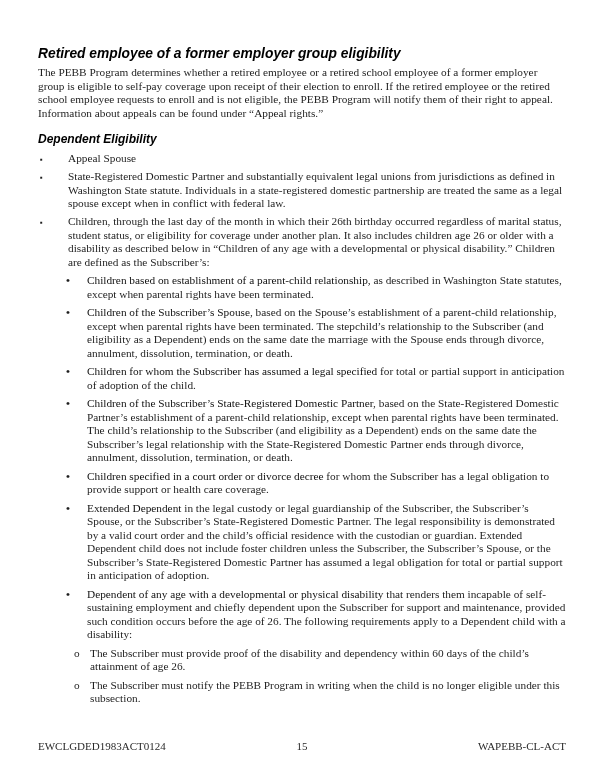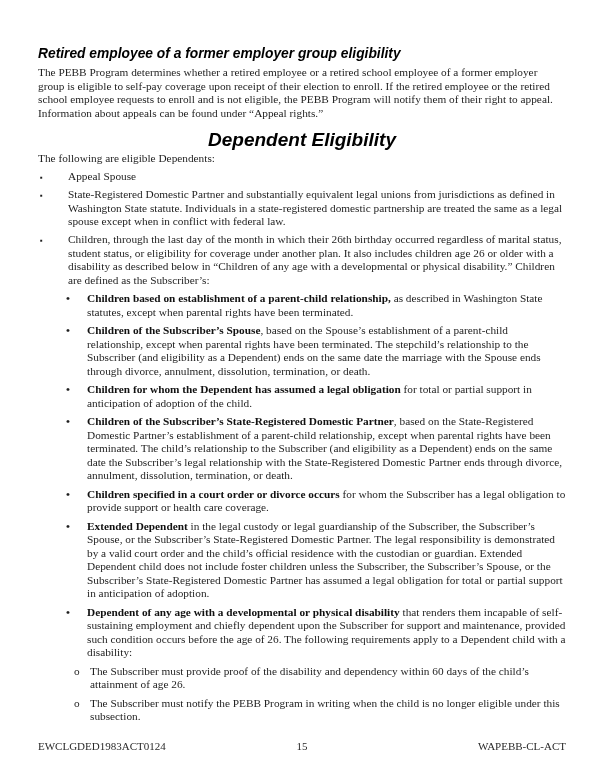--- a/index.html
+++ b/index.html
@@ -20,42 +20,42 @@
     font-size: 11.3px;
     line-height: 13.5px;
   }
   h1.h-main, h2.h-sub {
     font-family: "Liberation Sans", sans-serif;
     font-style: italic;
     font-weight: bold;
     color: #000000;
   }
   h1.h-main { font-size: 13.8px; line-height: 15px; margin-bottom: 5px; }
-  h2.h-sub  { font-size: 19px; line-height: 15px; margin-top: 10px; margin-bottom: 5px; text-align: center; }
+  h2.h-sub  { font-size: 12px; line-height: 15px; margin-top: 10px; margin-bottom: 5px; }
   p.para { margin-bottom: 12px; }
   p.intro { margin-bottom: 1px; }
   ul { list-style: none; }
   li { position: relative; margin-top: 4.5px; }
   .mk {
     position: absolute;
     top: 0; 
     font-size: 11.3px;
   }
   
   ul.l1 > li { padding-left: 30px; }
   ul.l1 > li > .mk { left: 2px; font-size: 8px; top: 1px; }
   
   ul.l2 { margin-left: -3px; margin-top: 1px; }
   ul.l2 > li { padding-left: 22px; margin-top: 5px; }
   ul.l2 > li > .mk { left: 1px; font-weight: bold; }
   
   ul.l3 { margin-left: -13px; margin-top: 2px; }
   ul.l3 > li { padding-left: 16px; margin-top: 5px; }
   ul.l3 > li > .mk { left: 0; }
-  .txt b { font-weight: bold; color: #111111; }
+  .txt b { font-weight: normal; color: #111111; }
   .footer {
     position: absolute;
     left: 38px; right: 34px; top: 740px;
     display: flex;
     justify-content: space-between;
     align-items: baseline;
     font-size: 11px;
     color: #2a2a2a;
   }
   .footer .f-center { position: absolute; left: 0; right: 0; text-align: center; }
@@ -64,21 +64,20 @@
 </head>
 <body>
 
 <div class="page">
   <div class="doc-body">
 
     <h1 class="h-main">Retired employee of a former employer group eligibility</h1>
     <p class="para">The PEBB Program determines whether a retired employee or a retired school employee of a former employer group is eligible to self-pay coverage upon receipt of their election to enroll. If the retired employee or the retired school employee requests to enroll and is not eligible, the PEBB Program will notify them of their right to appeal. Information about appeals can be found under “Appeal rights.”</p>
 
     <h2 class="h-sub">Dependent Eligibility</h2>
-    <p class="intro">The following are eligible Dependents:</p>
 
     <ul class="l1">
       <li>
         <span class="mk">▪</span>
         <div class="txt">Appeal Spouse</div>
       </li>
       <li>
         <span class="mk">▪</span>
         <div class="txt">State-Registered Domestic Partner and substantially equivalent legal unions from jurisdictions as defined in Washington State statute. Individuals in a state-registered domestic partnership are treated the same as a legal spouse except when in conflict with federal law.</div>
       </li>
@@ -90,29 +89,29 @@
           <li>
             <span class="mk">•</span>
             <div class="txt"><b>Children based on establishment of a parent-child relationship,</b><span> as described in Washington State statutes, except when parental rights have been terminated.</span></div>
           </li>
           <li>
             <span class="mk">•</span>
             <div class="txt"><b>Children of the Subscriber’s Spouse</b><span>, based on the Spouse’s establishment of a parent-child relationship, except when parental rights have been terminated. The stepchild’s relationship to the Subscriber (and eligibility as a Dependent) ends on the same date the marriage with the Spouse ends through divorce, annulment, dissolution, termination, or death.</span></div>
           </li>
           <li>
             <span class="mk">•</span>
-            <div class="txt"><b>Children for whom the Dependent has assumed a legal obligation</b><span> for total or partial support in anticipation of adoption of the child.</span></div>
+            <div class="txt"><b>Children for whom the Subscriber has assumed a legal specified</b><span> for total or partial support in anticipation of adoption of the child.</span></div>
           </li>
           <li>
             <span class="mk">•</span>
             <div class="txt"><b>Children of the Subscriber’s State-Registered Domestic Partner</b><span>, based on the State-Registered Domestic Partner’s establishment of a parent-child relationship, except when parental rights have been terminated. The child’s relationship to the Subscriber (and eligibility as a Dependent) ends on the same date the Subscriber’s legal relationship with the State-Registered Domestic Partner ends through divorce, annulment, dissolution, termination, or death.</span></div>
           </li>
           <li>
             <span class="mk">•</span>
-            <div class="txt"><b>Children specified in a court order or divorce occurs</b><span> for whom the Subscriber has a legal obligation to provide support or health care coverage.</span></div>
+            <div class="txt"><b>Children specified in a court order or divorce decree</b><span> for whom the Subscriber has a legal obligation to provide support or health care coverage.</span></div>
           </li>
           <li>
             <span class="mk">•</span>
             <div class="txt"><b>Extended Dependent</b><span> in the legal custody or legal guardianship of the Subscriber, the Subscriber’s Spouse, or the Subscriber’s State-Registered Domestic Partner. The legal responsibility is demonstrated by a valid court order and the child’s official residence with the custodian or guardian. Extended Dependent child does not include foster children unless the Subscriber, the Subscriber’s Spouse, or the Subscriber’s State-Registered Domestic Partner has assumed a legal obligation for total or partial support in anticipation of adoption.</span></div>
           </li>
           <li>
             <span class="mk">•</span>
             <div class="txt"><b>Dependent of any age with a developmental or physical disability</b><span> that renders them incapable of self-sustaining employment and chiefly dependent upon the Subscriber for support and maintenance, provided such condition occurs before the age of 26. The following requirements apply to a Dependent child with a disability:</span></div>
 
             <ul class="l3">

